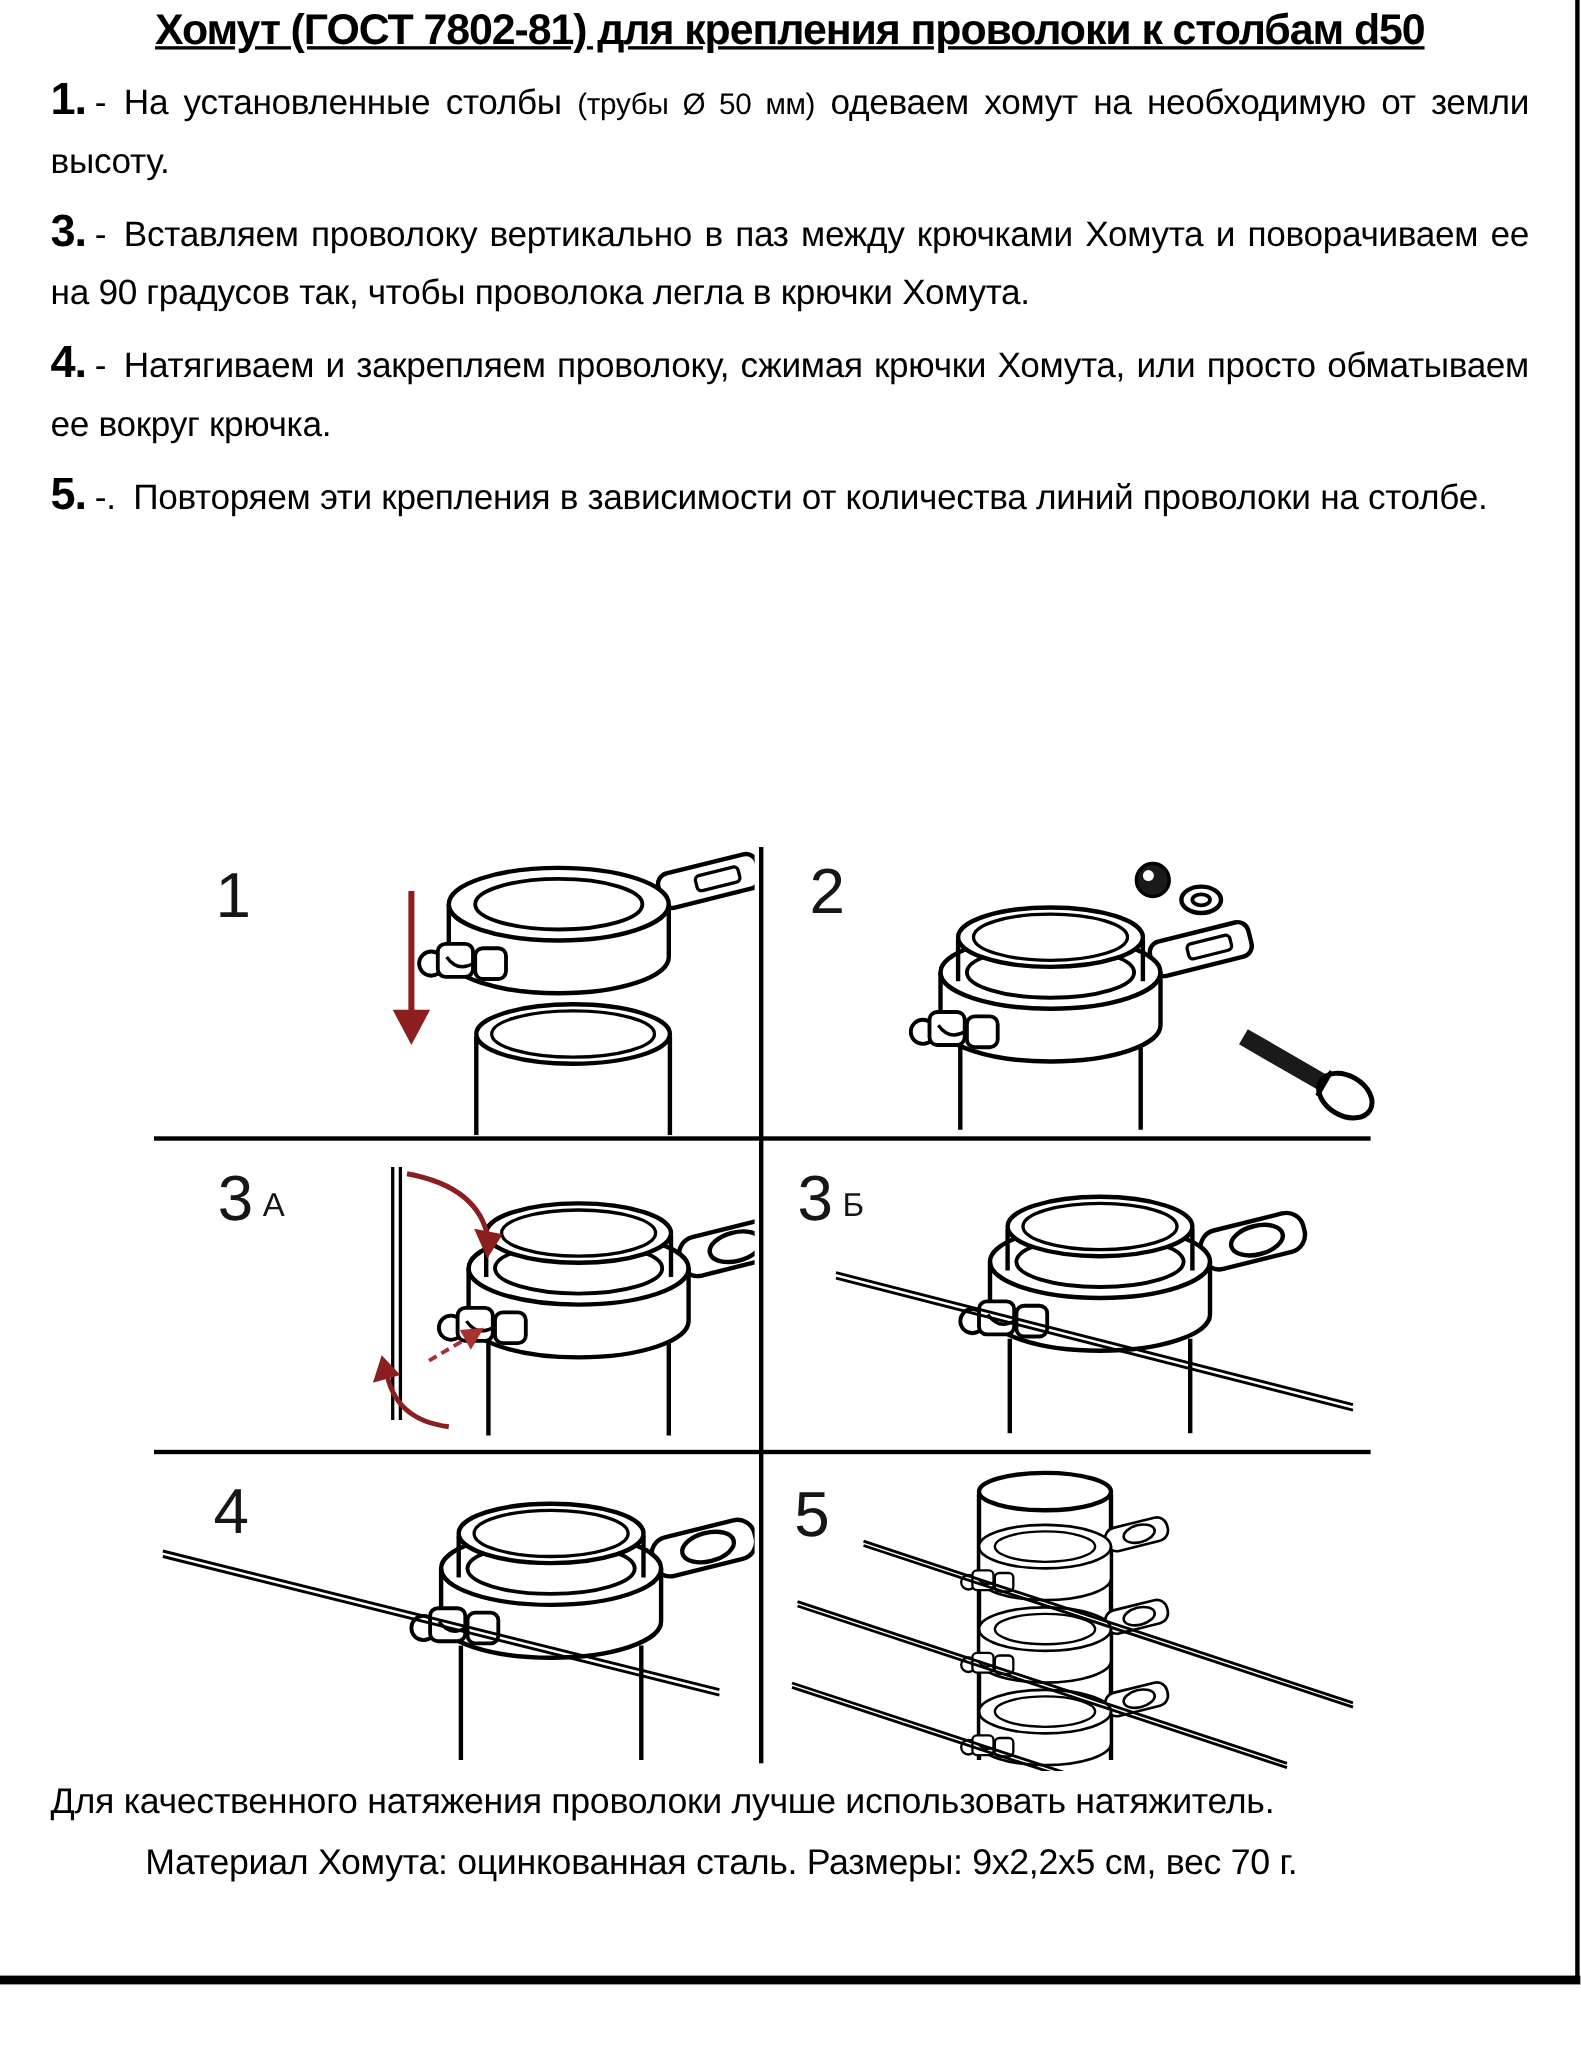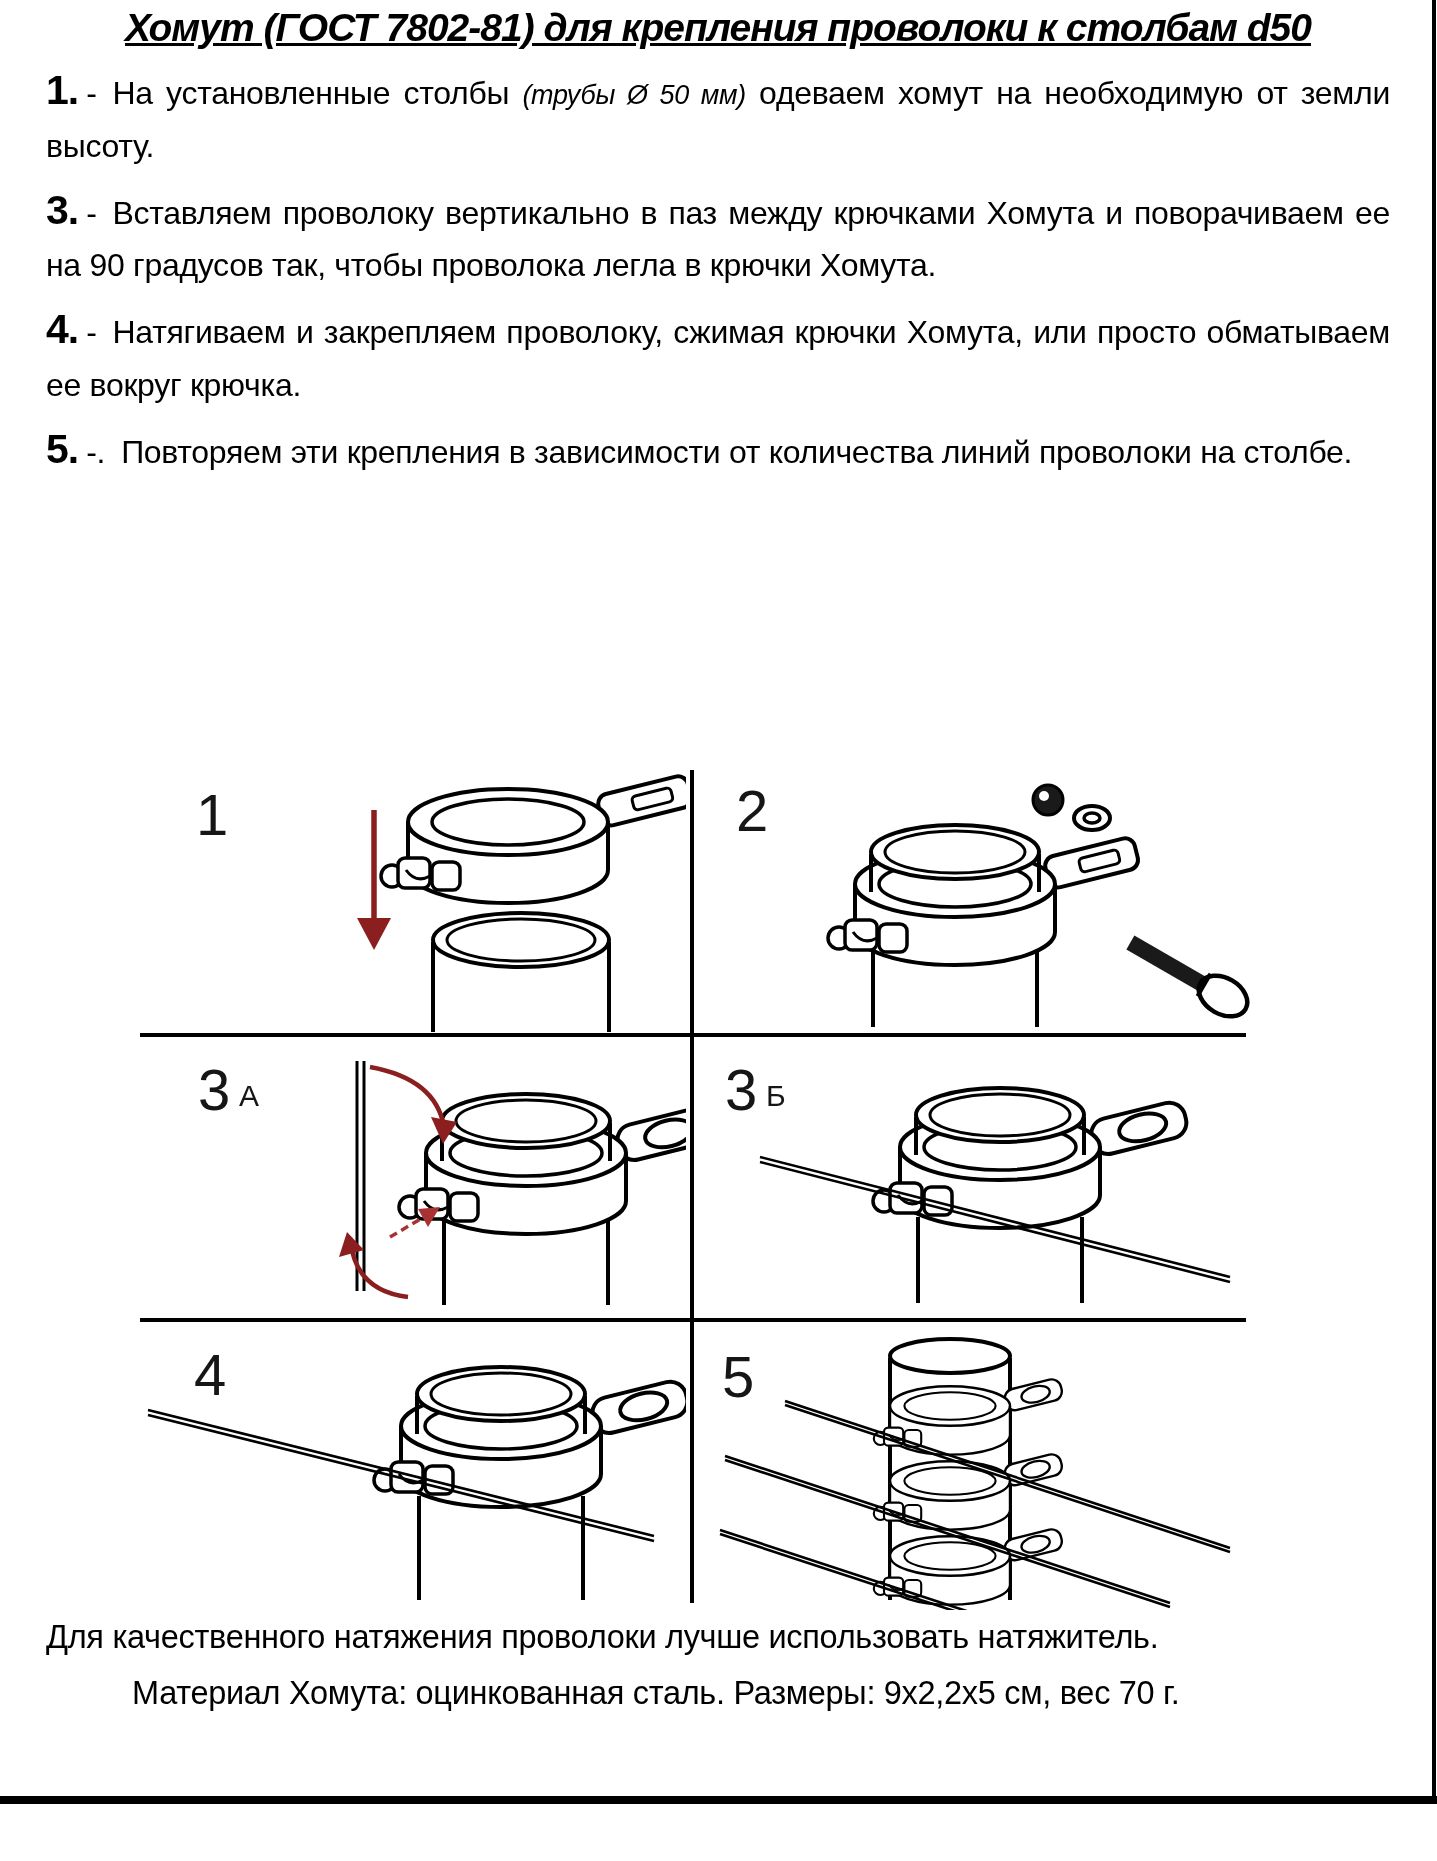--- a/index.html
+++ b/index.html
@@ -7,27 +7,27 @@
     position:relative; width:1437px; height:1861px; background:#ffffff;
     font-family:"Liberation Sans", sans-serif; color:#000; overflow:hidden;
     letter-spacing:-0.3px;
   }
   .border-right { position:absolute; left:1432px; top:0; width:4px; height:1801px; background:#000; }
   .border-bottom { position:absolute; left:0; top:1796px; width:1437px; height:8px; background:#000; }
 
   .content { position:absolute; left:46px; top:6px; width:1344px; }
   .title {
     margin:0 0 10px 0; font-size:39px; font-weight:bold; text-align:center;
-    text-decoration:underline; letter-spacing:-1px; white-space:nowrap;font-style:italic;
+    text-decoration:underline; letter-spacing:-1px; white-space:nowrap;
   }
   .intro { margin:0; font-size:32px; line-height:1.5; text-align:justify; }
   .step { margin:10px 0 0 0; font-size:32px; line-height:1.5; text-align:justify; }
   .stepnum { font-size:41px; font-weight:bold; letter-spacing:-1px; }
   .sep { padding:0 16px 0 8px; }
-  .small { font-size:27px;font-style:italic; }
+  .small { font-size:27px; }
 
   .figure { position:absolute; left:0; top:758px; width:1437px; height:856px; }
   .vline  { position:absolute; left:690px; top:12px;  width:4px;   height:833px; background:#000; }
   .hline1 { position:absolute; left:140px; top:275px; width:1106px; height:4px;  background:#000; }
   .hline2 { position:absolute; left:140px; top:560px; width:1106px; height:4px;  background:#000; }
   .panel-svg { position:absolute; }
   .svg-p1 { left:106px; top:14px;  width:580px; height:260px; }
   .svg-p2 { left:700px; top:14px;  width:560px; height:260px; }
   .svg-p3a{ left:106px; top:281px; width:580px; height:277px; }
   .svg-p3b{ left:700px; top:281px; width:560px; height:277px; }

